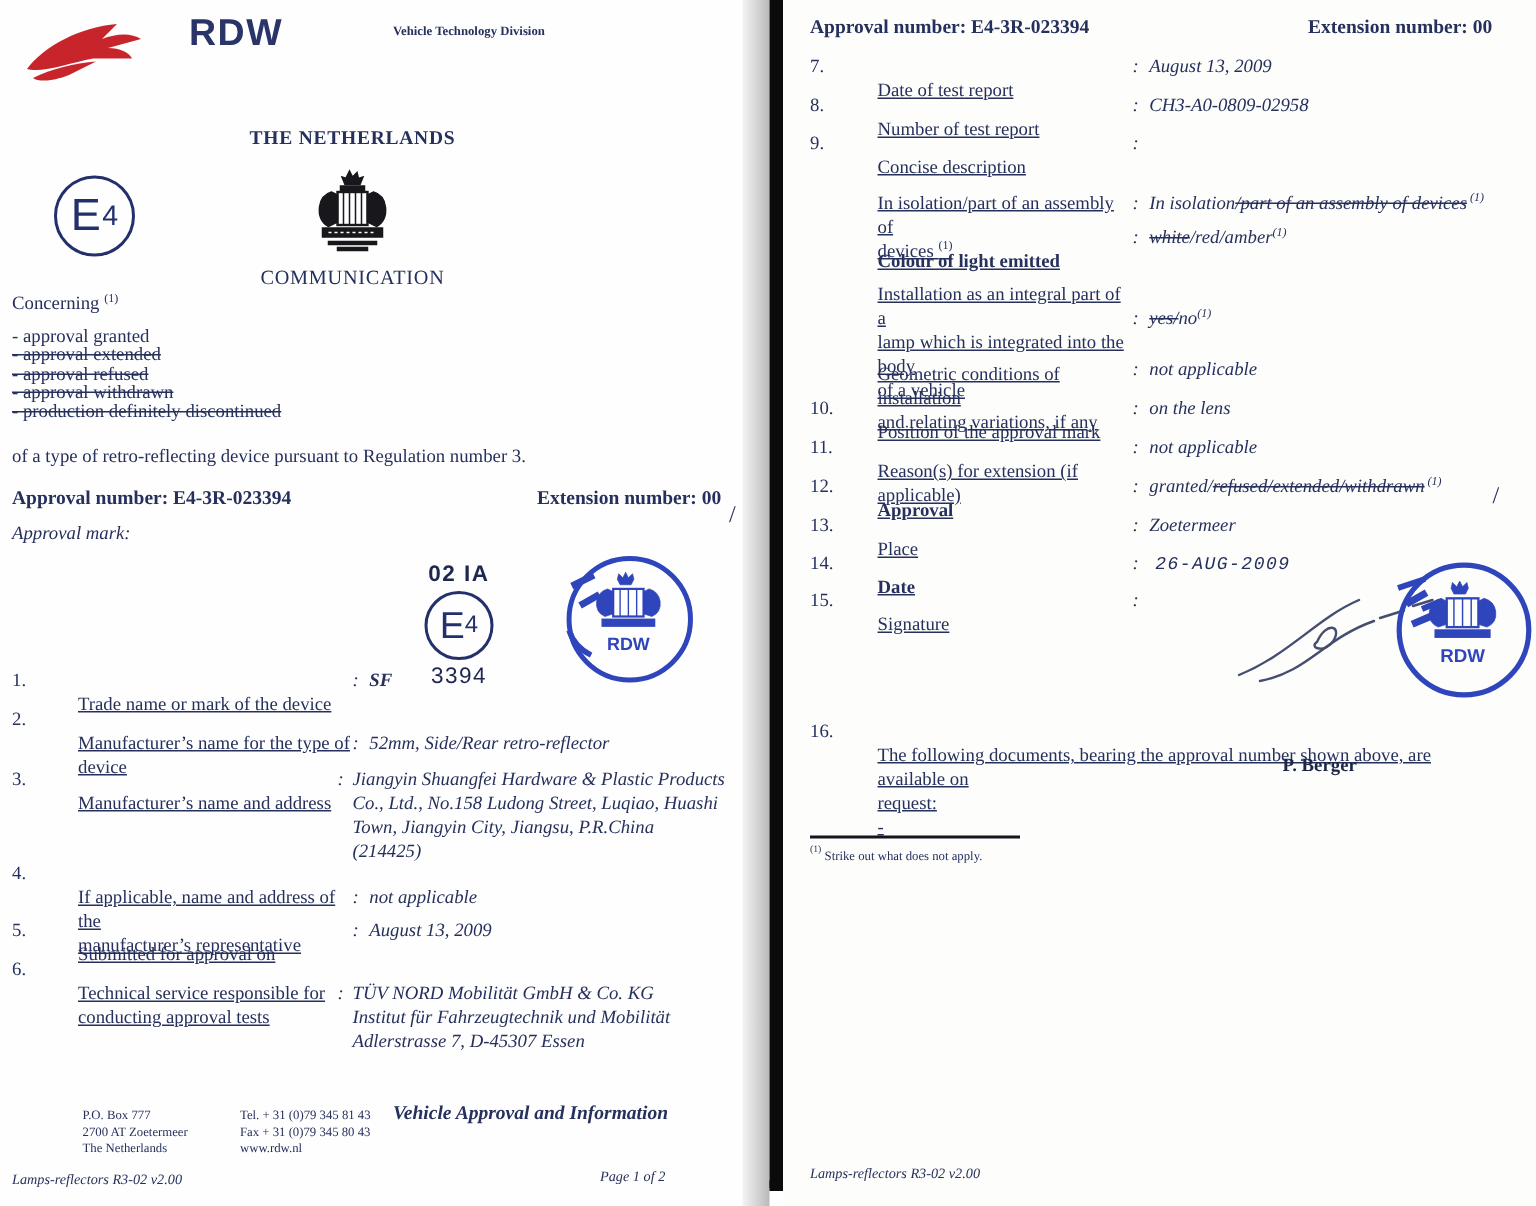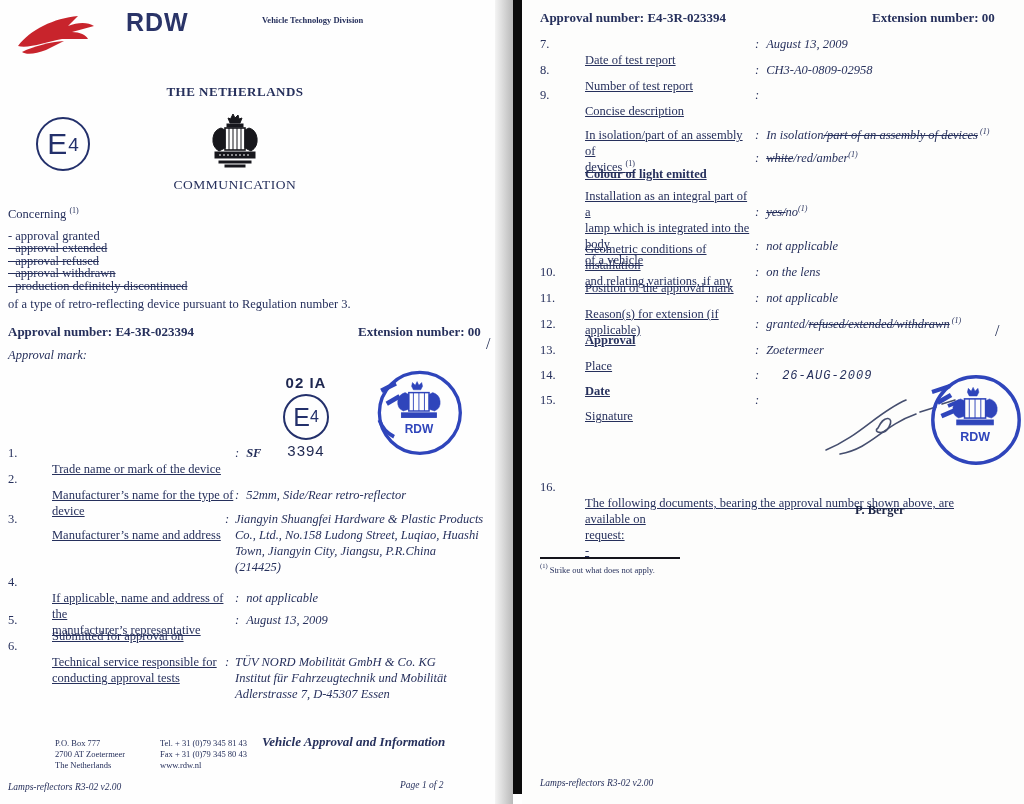--- a/index.html
+++ b/index.html
@@ -32,21 +32,21 @@
   #division{left:262px;top:15px;font-size:8.5px;font-weight:bold;}
   #country{left:110px;top:84px;width:250px;text-align:center;font-size:13px;font-weight:bold;letter-spacing:.5px;}
   #country-alt{left:110px;top:98px;width:250px;text-align:center;font-size:12px;letter-spacing:1px;}
   #communication{left:110px;top:177px;width:250px;text-align:center;font-size:13.5px;font-weight:normal;letter-spacing:.5px;}
 
   .ecirc{border:2.5px solid #23306b;border-radius:50%;display:flex;align-items:center;justify-content:center;color:#23306b;font-family:"Liberation Sans",sans-serif;}
   #e4-badge{left:36px;top:117px;width:50px;height:50px;}
   #e4-badge .eE{font-size:30px;line-height:30px;}
   #e4-badge .e4{font-size:19px;line-height:19px;margin-left:1px;}
 
-  #concerning{left:8px;top:208px;font-size:12.5px;line-height:13px;}
+  #concerning{left:8px;top:196px;font-size:12.5px;line-height:13px;}
   #concerning .opts{margin-top:8px;}
   #concerning .opt{display:block;line-height:12.4px;}
   #pursuant{left:8px;top:297px;font-size:12.5px;}
   #apprnum1{left:8px;top:324px;font-size:13px;font-weight:bold;}
   #extnum1{left:358px;top:324px;font-size:13px;font-weight:bold;}
   #apprmark-label{left:8px;top:348px;font-size:12.5px;font-style:italic;}
 
   #mark{left:277px;top:346px;width:58px;text-align:center;color:#1e2750;margin-top:28px;}
   #mark .mtop{font-family:"Liberation Sans",sans-serif;font-size:15px;font-weight:600;letter-spacing:1px;}
   #mark .mcirc{margin:3px auto 2px auto;width:42px;height:42px;border-width:2.5px;}
@@ -305,21 +305,21 @@
     <span class="val"><span class="colon">:</span><span>granted/</span><span class="strike">refused/extended/withdrawn</span><span class="sup"> (1)</span></span>
   </div>
   <div class="row" style="top:342px">
     <span class="num">13.</span>
     <span class="lbl">Place</span>
     <span class="val"><span class="colon">:</span><span>Zoetermeer</span></span>
   </div>
   <div class="row" style="top:367px">
     <span class="num">14.</span>
     <span class="lbl b">Date</span>
-    <span class="val"><span class="colon">:</span><span class="mono" style="font-size:12px;letter-spacing:1px;margin-left:16px">26-AUG-2009</span></span>
+    <span class="val"><span class="colon">:</span><span class="mono" style="font-size:12px;letter-spacing:1px;margin-left:4px">26-AUG-2009</span></span>
   </div>
   <div class="row" style="top:392px">
     <span class="num">15.</span>
     <span class="lbl">Signature</span>
     <span class="val"><span class="colon">:</span></span>
   </div>
 
   <div class="row" style="top:479px">
     <span class="num">16.</span>
     <span class="lbl pre" style="width:392px">The following documents, bearing the approval number shown above, are available on

